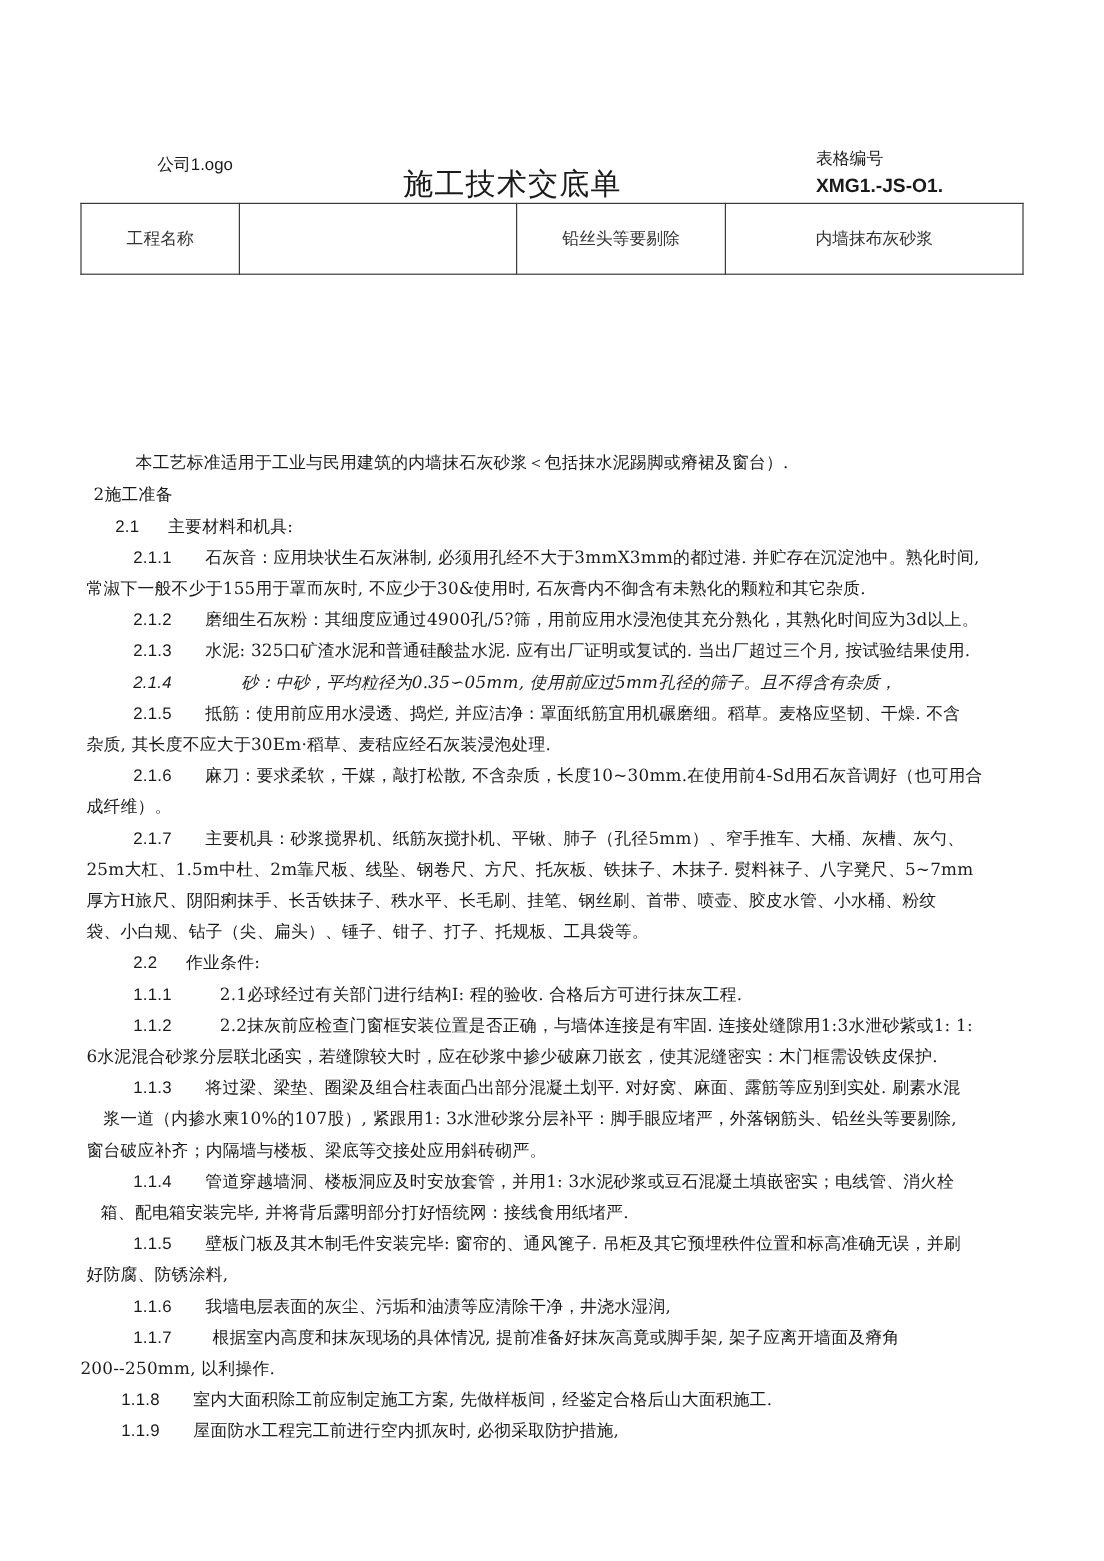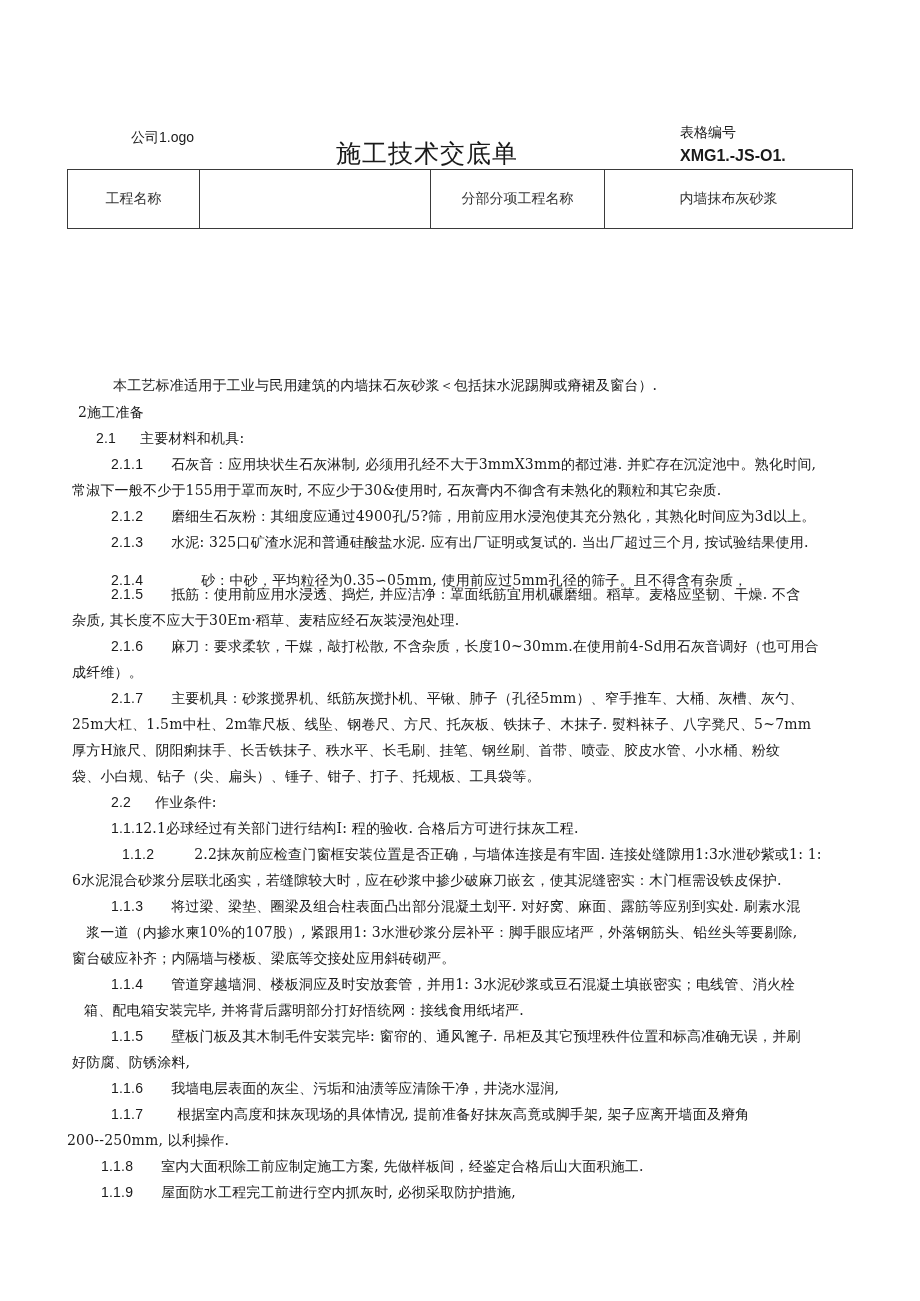--- a/index.html
+++ b/index.html
@@ -33,46 +33,46 @@
   <colgroup>
     <col style="width:132px">
       <col style="width:231px">
       <col style="width:174px">
       <col style="width:248px">
   </colgroup>
   <tbody>
       <tr class="r1">
     <td class="c">工程名称</td>
     <td></td>
-    <td class="c">分部分项工程名称</td>
+    <td class="c">铅丝头等要剔除</td>
     <td class="c">内墙抹布灰砂浆</td>
   </tr>
 </tbody>
   </table>
 
 <div class="body" id="content-area">
     <div class="line" style="left: 113px; top: 377px;"><span>本工艺标准适用于工业与民用建筑的内墙抹石灰砂浆＜包括抹水泥踢脚或瘠裙及窗台）.</span></div>
     <div class="line" style="left: 78px; top: 404px;"><span>2施工准备</span></div>
     <div class="line" style="left: 96px; top: 430px;"><span class="num" style="margin-right: 24px;">2.1</span><span>主要材料和机具:</span></div>
     <div class="line" style="left: 111px; top: 456px;"><span class="num" style="margin-right: 28px;">2.1.1</span><span>石灰音：应用块状生石灰淋制, 必须用孔经不大于3mmX3mm的都过港. 并贮存在沉淀池中。熟化时间,</span></div>
     <div class="line" style="left: 72px; top: 482px;"><span>常淑下一般不少于155用于罩而灰时, 不应少于30&amp;使用时, 石灰膏内不御含有未熟化的颗粒和其它杂质.</span></div>
     <div class="line" style="left: 111px; top: 508px;"><span class="num" style="margin-right: 28px;">2.1.2</span><span>磨细生石灰粉：其细度应通过4900孔/5?筛，用前应用水浸泡使其充分熟化，其熟化时间应为3d以上。</span></div>
     <div class="line" style="left: 111px; top: 534px;"><span class="num" style="margin-right: 28px;">2.1.3</span><span>水泥: 325口矿渣水泥和普通硅酸盐水泥. 应有出厂证明或复试的. 当出厂超过三个月, 按试验结果使用.</span></div>
-    <div class="line" style="left: 111px; top: 572px;"><span class="num" style="margin-right: 58px;">2.1.4</span><span>砂：中砂，平均粒径为0.35∽05mm, 使用前应过5mm孔径的筛子。且不得含有杂质，</span></div>
+    <div class="line" style="left: 111px; top: 560px; font-style: italic;"><span class="num" style="margin-right: 58px;">2.1.4</span><span>砂：中砂，平均粒径为0.35∽05mm, 使用前应过5mm孔径的筛子。且不得含有杂质，</span></div>
     <div class="line" style="left: 111px; top: 586px;"><span class="num" style="margin-right: 28px;">2.1.5</span><span>抵筋：使用前应用水浸透、捣烂, 并应洁净：罩面纸筋宜用机碾磨细。稻草。麦格应坚韧、干燥. 不含</span></div>
     <div class="line" style="left: 72px; top: 612px;"><span>杂质, 其长度不应大于30Em·稻草、麦秸应经石灰装浸泡处理.</span></div>
     <div class="line" style="left: 111px; top: 638px;"><span class="num" style="margin-right: 28px;">2.1.6</span><span>麻刀：要求柔软，干媒，敲打松散, 不含杂质，长度10~30mm.在使用前4-Sd用石灰音调好（也可用合</span></div>
     <div class="line" style="left: 72px; top: 664px;"><span>成纤维）。</span></div>
     <div class="line" style="left: 111px; top: 690px;"><span class="num" style="margin-right: 28px;">2.1.7</span><span>主要机具：砂浆搅界机、纸筋灰搅扑机、平锹、肺子（孔径5mm）、窄手推车、大桶、灰槽、灰勺、</span></div>
     <div class="line" style="left: 72px; top: 716px;"><span>25m大杠、1.5m中杜、2m靠尺板、线坠、钢卷尺、方尺、托灰板、铁抹子、木抹子. 熨料袜子、八字凳尺、5~7mm</span></div>
     <div class="line" style="left: 72px; top: 742px;"><span>厚方H旅尺、阴阳痢抹手、长舌铁抹子、秩水平、长毛刷、挂笔、钢丝刷、首带、喷壶、胶皮水管、小水桶、粉纹</span></div>
     <div class="line" style="left: 72px; top: 768px;"><span>袋、小白规、钻子（尖、扁头）、锤子、钳子、打子、托规板、工具袋等。</span></div>
     <div class="line" style="left: 111px; top: 794px;"><span class="num" style="margin-right: 24px;">2.2</span><span>作业条件:</span></div>
-    <div class="line" style="left: 111px; top: 820px;"><span class="num" style="">1.1.1</span><span>2.1必球经过有关部门进行结构I: 程的验收. 合格后方可进行抹灰工程.</span></div>
-    <div class="line" style="left: 122px; top: 846px;"><span class="num" style="margin-right: 40px;">1.1.2</span><span>2.2抹灰前应检查门窗框安装位置是否正确，与墙体连接是有牢固. 连接处缝隙用1:3水泄砂紫或1: 1:</span></div>
+    <div class="line" style="left: 111px; top: 820px;"><span class="num" style="margin-right: 40px;">1.1.1</span><span>2.1必球经过有关部门进行结构I: 程的验收. 合格后方可进行抹灰工程.</span></div>
+    <div class="line" style="left: 111px; top: 846px;"><span class="num" style="margin-right: 40px;">1.1.2</span><span>2.2抹灰前应检查门窗框安装位置是否正确，与墙体连接是有牢固. 连接处缝隙用1:3水泄砂紫或1: 1:</span></div>
     <div class="line" style="left: 72px; top: 872px;"><span>6水泥混合砂浆分层联北函实，若缝隙较大时，应在砂浆中掺少破麻刀嵌玄，使其泥缝密实：木门框需设铁皮保护.</span></div>
     <div class="line" style="left: 111px; top: 898px;"><span class="num" style="margin-right: 28px;">1.1.3</span><span>将过梁、梁垫、圈梁及组合柱表面凸出部分混凝土划平. 对好窝、麻面、露筋等应别到实处. 刷素水混</span></div>
     <div class="line" style="left: 86px; top: 924px;"><span>浆一道（内掺水柬10%的107股）, 紧跟用1: 3水泄砂浆分层补平：脚手眼应堵严，外落钢筋头、铅丝头等要剔除,</span></div>
     <div class="line" style="left: 72px; top: 950px;"><span>窗台破应补齐；内隔墙与楼板、梁底等交接处应用斜砖砌严。</span></div>
     <div class="line" style="left: 111px; top: 976px;"><span class="num" style="margin-right: 28px;">1.1.4</span><span>管道穿越墙洞、楼板洞应及时安放套管，并用1: 3水泥砂浆或豆石混凝土填嵌密实；电线管、消火栓</span></div>
     <div class="line" style="left: 84px; top: 1002px;"><span>箱、配电箱安装完毕, 并将背后露明部分打好悟统网：接线食用纸堵严.</span></div>
     <div class="line" style="left: 111px; top: 1028px;"><span class="num" style="margin-right: 28px;">1.1.5</span><span>壁板门板及其木制毛件安装完毕: 窗帘的、通风篦子. 吊柜及其它预埋秩件位置和标高准确无误，并刷</span></div>
     <div class="line" style="left: 72px; top: 1054px;"><span>好防腐、防锈涂料,</span></div>
     <div class="line" style="left: 111px; top: 1080px;"><span class="num" style="margin-right: 28px;">1.1.6</span><span>我墙电层表面的灰尘、污垢和油渍等应清除干净，井浇水湿润,</span></div>
     <div class="line" style="left: 111px; top: 1106px;"><span class="num" style="margin-right: 34px;">1.1.7</span><span>根据室内高度和抹灰现场的具体情况, 提前准备好抹灰高竟或脚手架, 架子应离开墙面及瘠角</span></div>

